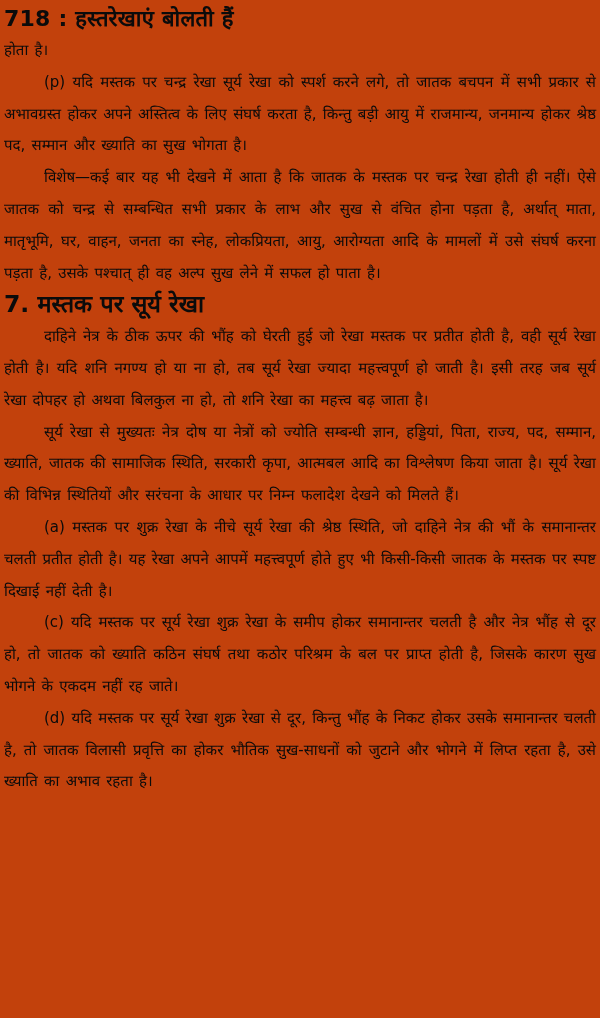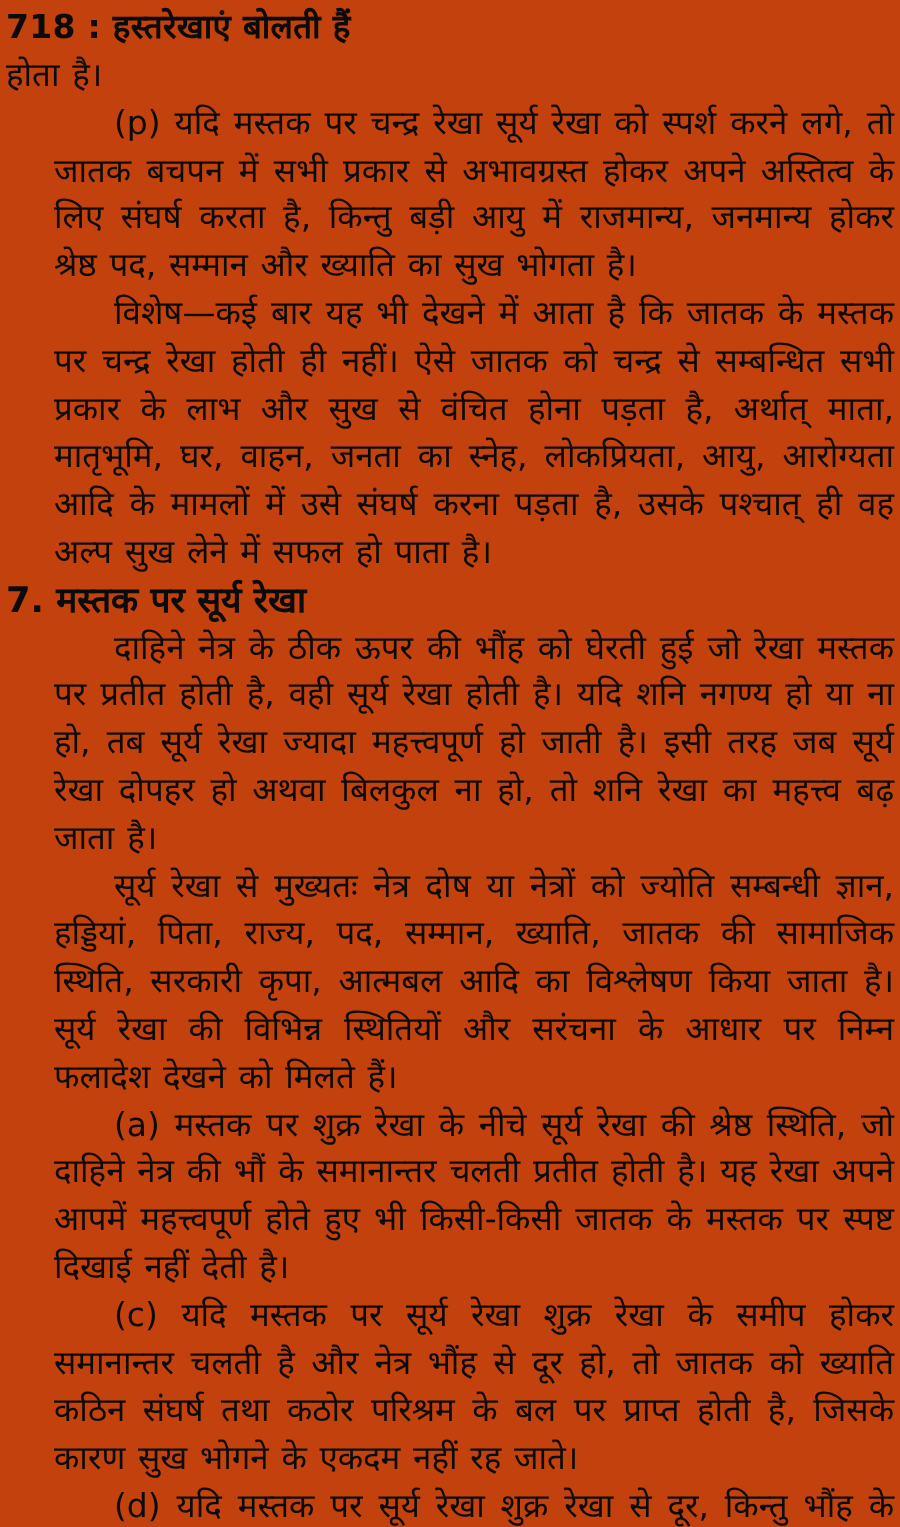--- a/index.html
+++ b/index.html
@@ -21,29 +21,28 @@
   }
   .running-header {
     font-weight: bold;
     font-size: 22px;
     line-height: 32px;
     text-align: left;
     letter-spacing: 0.2px;
   }
   .body-text p {
     margin: 0;
-    font-size: 22px;
+    font-size: 15px;
     line-height: 31.8px;
     text-align: justify;
     text-justify: inter-word;
     word-spacing: 1.5px;
   }
   .body-text p.indented {
     text-indent: 40px;
-    margin-left: 32px;
   }
   .body-text p .lead-bold {
     font-weight: normal;
   }
   .body-text h2.section-heading {
     margin: 0;
     font-size: 23.5px;
     line-height: 31.8px;
     font-weight: bold;
     text-indent: 0;

